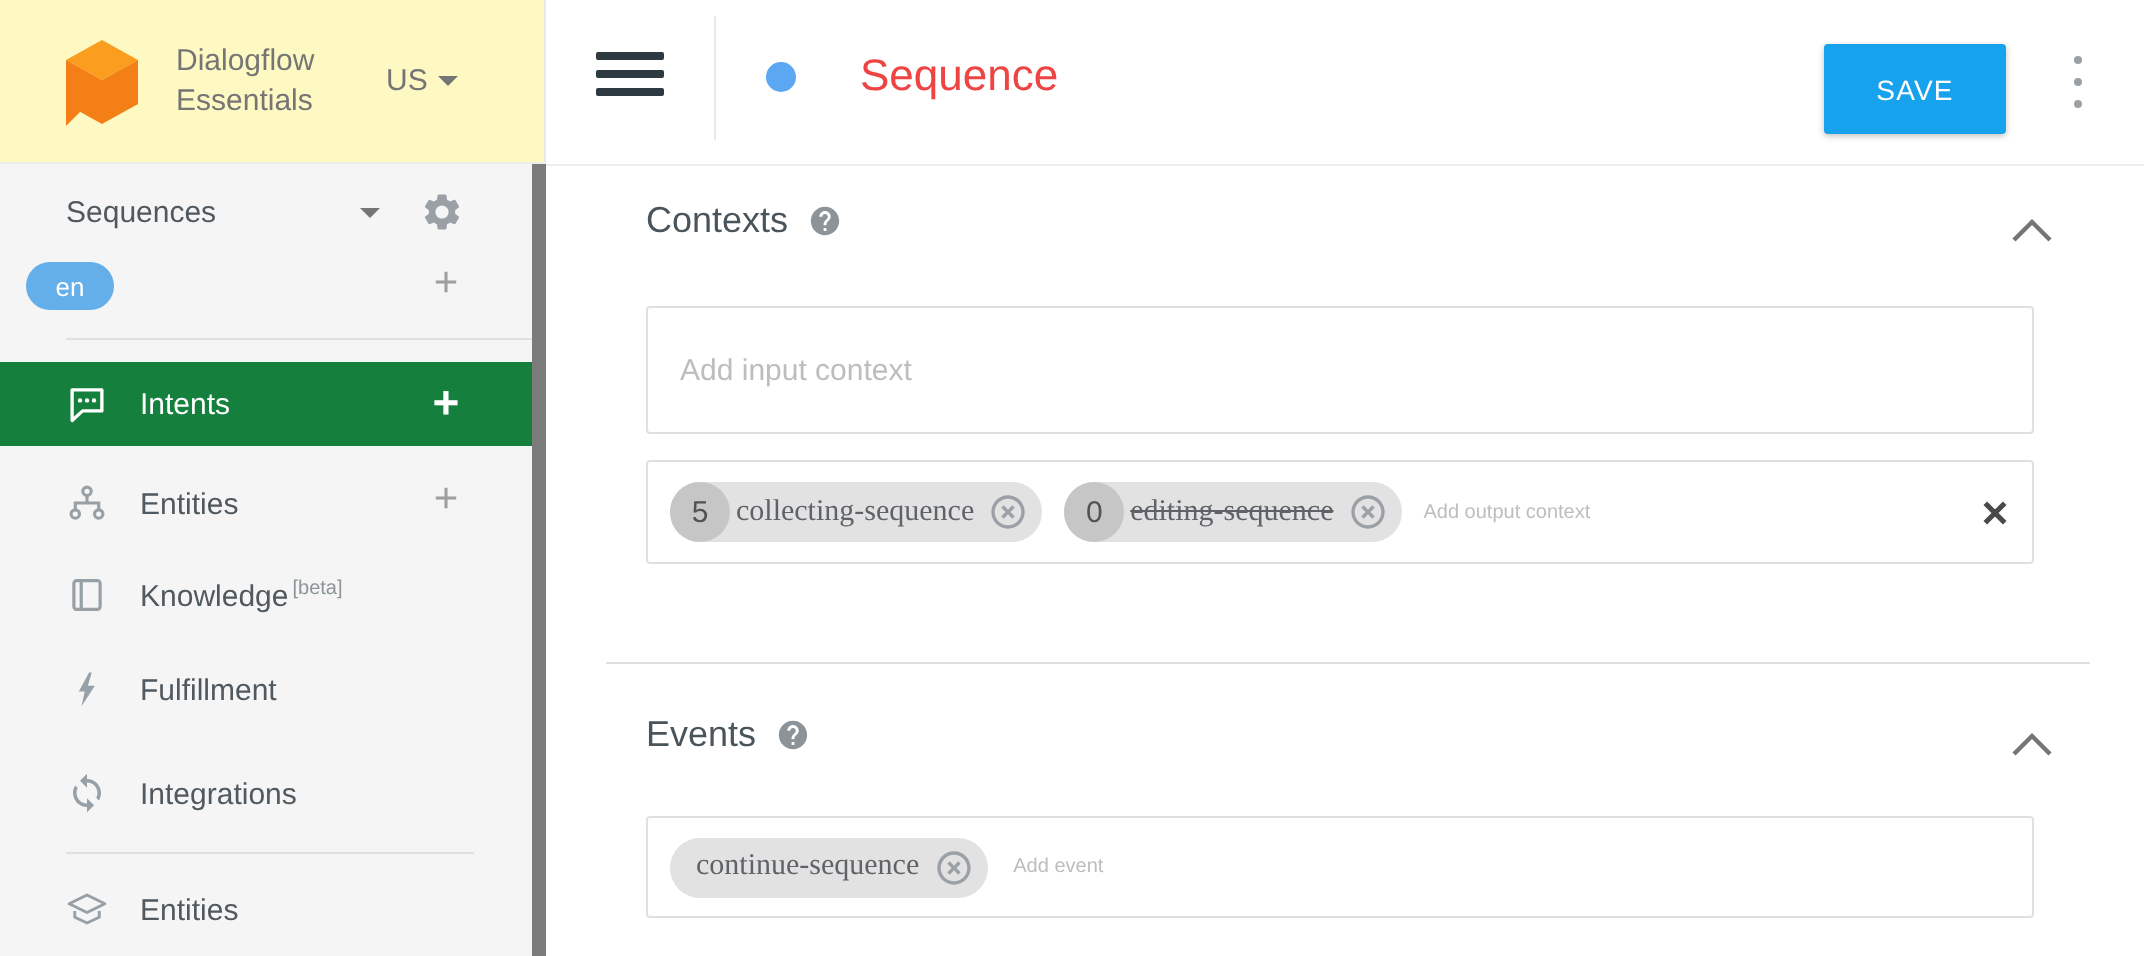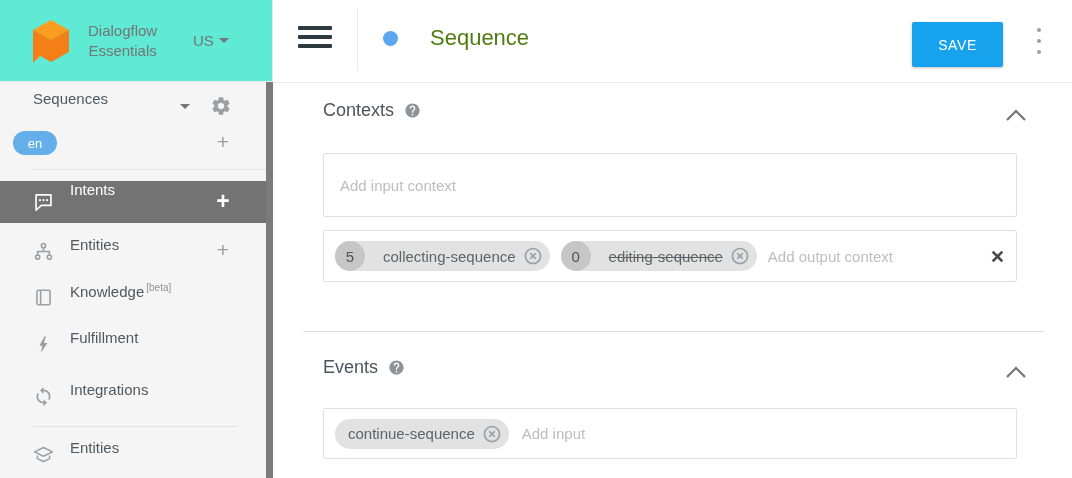--- a/index.html
+++ b/index.html
@@ -2,62 +2,62 @@
 <html><head>
 <meta charset="utf-8">
 <style>
   * { margin:0; padding:0; box-sizing:border-box; }
   html,body { width:1072px; height:478px; background:#fff; overflow:hidden;
               font-family:"Liberation Sans", sans-serif; }
   .abs { position:absolute; }
 
   
   #sidebar { position:absolute; left:0; top:0; width:273px; height:478px; background:#f5f5f5; }
-  #logo-area { position:absolute; left:0; top:0; width:273px; height:82px; background:#5eead4;
-               border-bottom:1px solid #ececec; border-right:1px solid #e8e8e8;text-align:center; }
+  #logo-area { position:absolute; left:0; top:0; width:273px; height:82px; background:#fef9c3;
+               border-bottom:1px solid #ececec; border-right:1px solid #e8e8e8; }
   .brand-text { position:absolute; left:88px; top:21px; font-size:15px; line-height:20px; color:#757575; }
   .region { position:absolute; left:193px; top:32px; font-size:15px; color:#757575; display:flex; align-items:center; gap:5px; cursor:pointer; }
   .caret-down { width:0; height:0; border-left:5px solid transparent; border-right:5px solid transparent; border-top:5px solid #757575; display:inline-block; }
 
   #scrollbar { position:absolute; left:266px; top:82px; width:7px; height:396px; background:#7b7b7b; z-index:5; }
 
-  .side-row { position:absolute; left:0; width:273px; display:flex; align-items:flex-start; }
+  .side-row { position:absolute; left:0; width:273px; display:flex; align-items:center; }
   .side-label { font-size:15px; color:#50595f; }
   .plus-glyph { position:absolute; left:212px; width:22px; text-align:center; font-size:21px; color:#9e9e9e; cursor:pointer; }
   .divider-side { position:absolute; height:1px; background:#e0e0e0; }
 
   #row-agent { top:90px; height:32px; }
   #row-agent .side-label { margin-left:33px; }
   #agent-caret { position:absolute; left:180px; top:14px; }
   #gear { position:absolute; left:210px; top:5px; width:22px; height:22px; cursor:pointer; }
 
   #row-lang { top:131px; height:26px; }
   .lang-chip { position:absolute; left:13px; top:0; height:24px; min-width:44px; border-radius:12px;
                background:#64aee9; color:#fff; font-size:13px; display:flex; align-items:center; justify-content:center; cursor:pointer; }
 
   .nav-item { height:32px; }
   .nav-item .nav-icon { position:absolute; left:33px; width:21px; height:21px; }
   .nav-item .side-label { margin-left:70px; }
-  #nav-intents { top:181px; height:42px; background:#737373; }
+  #nav-intents { top:181px; height:42px; background:#15803d; }
   #nav-intents .side-label { color:#fff; }
   #nav-intents .plus-glyph { color:#fff; font-size:23px; font-weight:bold; }
   #nav-entities { top:236px; }
   #nav-knowledge { top:282px; }
   #nav-fulfillment { top:329px; }
   #nav-integrations { top:381px; }
   #nav-training { top:439px; }
   sup.beta { font-size:10px; color:#8a9499; margin-left:2px; vertical-align:super; }
 
   
   #header { position:absolute; left:273px; top:0; width:799px; height:83px; background:#fff; border-bottom:1px solid #ededed; }
   #hamburger { position:absolute; left:25px; top:26px; width:34px; height:22px; cursor:pointer; }
   #hamburger span { display:block; height:4px; background:#2e3a42; border-radius:1px; margin-bottom:5px; }
   #hdr-vdiv { position:absolute; left:84px; top:8px; width:1px; height:62px; background:#e8e8e8; }
   #title-dot { position:absolute; left:110px; top:31px; width:15px; height:15px; border-radius:50%; background:#5ba7f2; }
-  #page-title { position:absolute; left:157px; top:25px; font-size:22px; color:#4d7c0f; }
+  #page-title { position:absolute; left:157px; top:25px; font-size:22px; color:#ef4444; }
   #save-btn { position:absolute; right:69px; top:22px; width:91px; height:45px; background:#17a2ee; color:#fff;
               border:none; border-radius:2px; font-size:14px; letter-spacing:.6px; font-family:inherit;
               box-shadow:0 1px 3px rgba(0,0,0,.25); cursor:pointer; }
   #kebab { position:absolute; right:26px; top:28px; width:14px; height:26px; display:flex; flex-direction:column; align-items:center; justify-content:space-between; cursor:pointer; }
   #kebab i { width:4px; height:4px; border-radius:50%; background:#9aa0a6; }
 
   
   #main { position:absolute; left:273px; top:83px; width:799px; height:395px; background:#fff; }
   .section-title { position:absolute; left:50px; display:flex; align-items:center; gap:10px;
                    font-size:18px; color:#4a555b; }
@@ -67,27 +67,27 @@
 
   .field { position:absolute; left:50px; width:694px; background:#fff; border:1px solid #e0e0e0; border-radius:2px;
            display:flex; align-items:center; }
   #input-context-field { top:70px; height:64px; }
   #input-context-field input { border:none; outline:none; width:100%; font-size:15px; color:#5f6368;
                                font-family:inherit; padding:0 16px; background:transparent; }
   #input-context-field input::placeholder { color:#bdbdbd; opacity:1; }
   #output-context-field { top:147px; height:52px; padding-left:11px; gap:11px; }
   #event-field { top:325px; height:51px; padding-left:11px; gap:13px; }
 
-  .placeholder { font-size:15px; color:#bdbdbd; white-space:nowrap; }
+  .placeholder { font-size:10px; color:#bdbdbd; white-space:nowrap; }
 
   .chip { height:30px; border-radius:15px; background:#e2e2e2; display:inline-flex; align-items:center;
           font-size:15px; color:#5f6368; flex:0 0 auto; }
   .chip .num { width:30px; height:30px; border-radius:50%; background:#c6c6c6; display:flex; align-items:center;
                justify-content:center; color:#525252; }
-  .chip .name { padding:0 7px 0 18px; }
+  .chip .name { padding:0 7px 0 3px;font-family:Liberation Serif, serif; }
   .chip .name.strike { text-decoration:line-through;text-align:center; }
   .chip .rm { width:20px; height:20px; margin-right:7px; cursor:pointer; flex:0 0 auto; }
 
   #clear-output { position:absolute; right:10px; top:17px; width:17px; height:17px; cursor:pointer; }
   #section-divider { position:absolute; left:30px; top:248px; width:742px; height:1px; background:#e0e0e0; }
 </style>
 </head>
 <body>
 
 <div id="sidebar">
@@ -250,16 +250,16 @@
     <polyline points="2,12 11,3 20,12" fill="none" stroke="#757575" stroke-width="2.2"></polyline>
   </svg>
 
   <div class="field" id="event-field">
     <span class="chip">
       <span class="name" style="padding-left:13px">continue-sequence</span>
       <svg class="rm" viewBox="0 0 24 24">
         <path fill="#9aa0a6" d="M14.59 8 12 10.59 9.41 8 8 9.41 10.59 12 8 14.59 9.41 16 12 13.41 14.59 16 16 14.59 13.41 12 16 9.41 14.59 8zM12 2C6.47 2 2 6.47 2 12s4.47 10 10 10 10-4.47 10-10S17.53 2 12 2zm0 18c-4.41 0-8-3.59-8-8s3.59-8 8-8 8 3.59 8 8-3.59 8-8 8z"></path>
       </svg>
     </span>
-    <span class="placeholder">Add input</span>
+    <span class="placeholder">Add event</span>
   </div>
 
 </div>
 
 </body></html>

